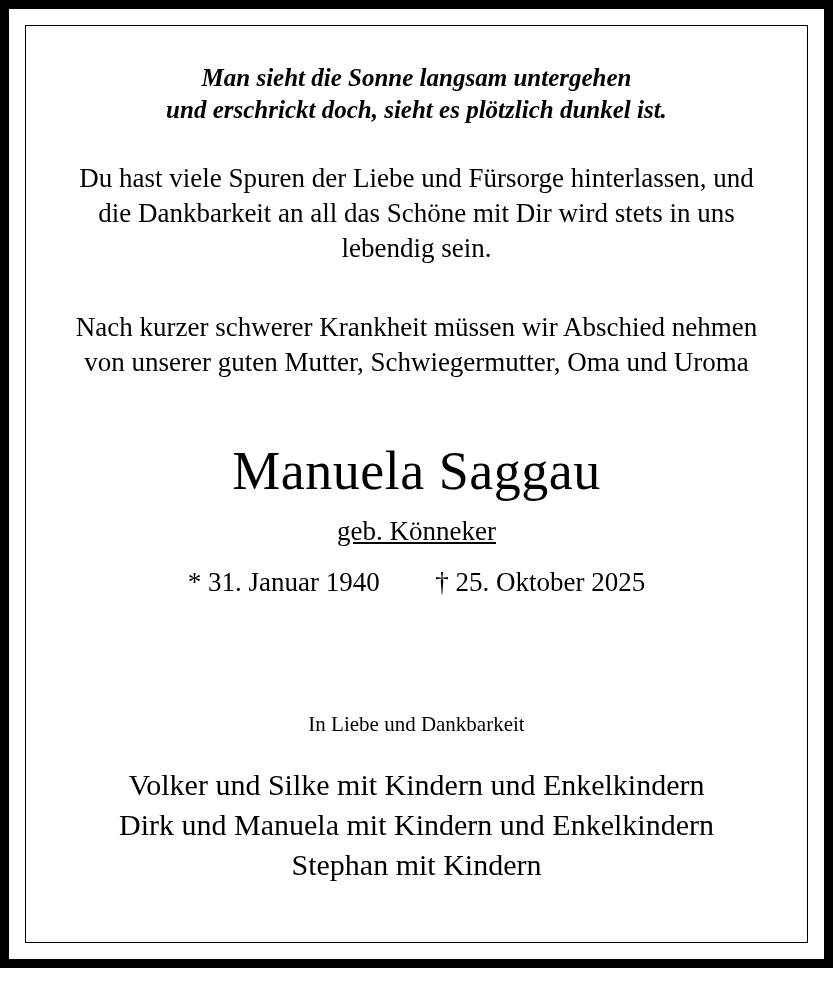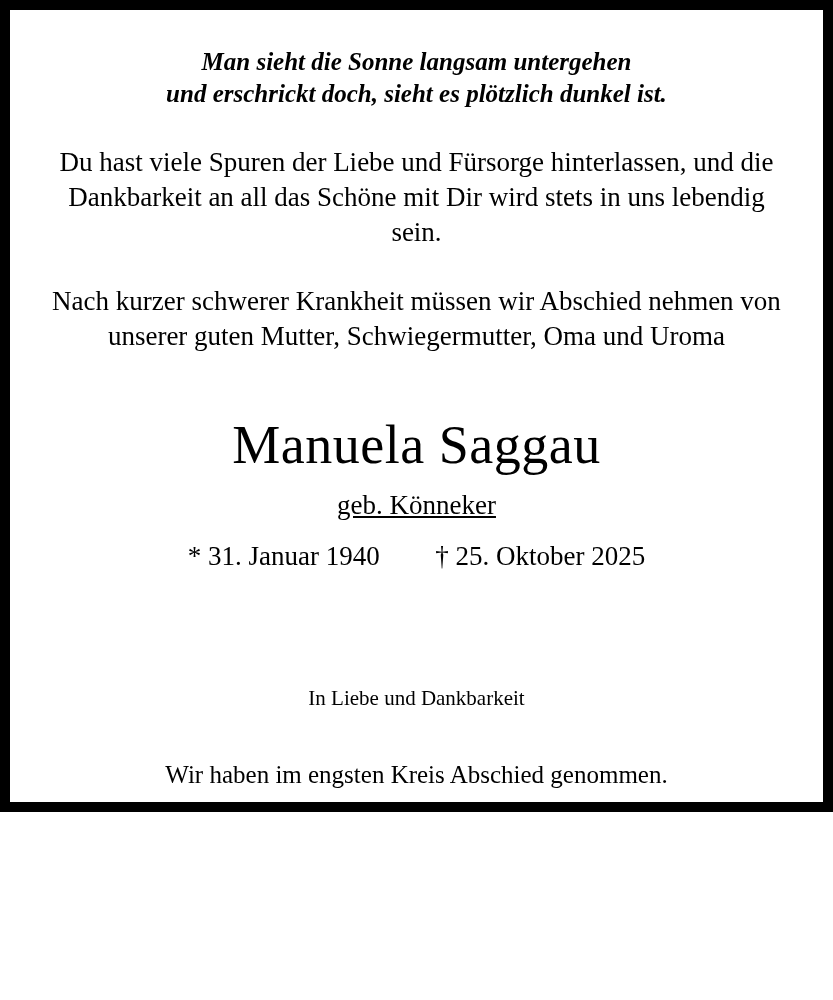--- a/index.html
+++ b/index.html
@@ -10,24 +10,24 @@
   body {
     width: 833px;
     height: 1000px;
     font-family: "Liberation Serif", serif;
     color: #000000;
     overflow: hidden;
   }
   .obituary-frame {
     box-sizing: border-box;
     width: 833px;
-    height: 812px;
+    height: 968px;
     border: 9px solid #000000;
     background: #ffffff;
-    padding: 0;
+    padding: 16px;
   }
   .obituary-inner {
     box-sizing: border-box;
     width: 100%;
     height: 100%;
     border: 1px solid #000000;
     background: #ffffff;
     padding: 22px 34px 0 34px;
     display: flex;
     flex-direction: column;
@@ -40,21 +40,21 @@
     font-size: 25px;
     line-height: 1.26;
     margin-top: 14px;
   }
   .para {
     text-align: center;
     font-size: 27px;
     line-height: 1.3;
   }
   .para-1 { margin-top: 36px; }
-  .para-2 { margin-top: 34px; }
+  .para-2 { margin-top: 44px; }
   .name {
     text-align: center;
     font-size: 54px;
     line-height: 1.1;
     margin-top: 62px;
     letter-spacing: 0.5px;
   }
   .maiden {
     text-align: center;
     font-size: 27px;
@@ -110,17 +110,21 @@
     <div class="dates">
       <span class="star-sym">*</span>
       <span>31. Januar 1940</span>
       <span class="gap"></span>
       <span class="dagger-sym">†</span>
       <span>25. Oktober 2025</span>
     </div>
 
     <div class="in-liebe">In Liebe und Dankbarkeit</div>
 
+    <div class="family">
+      <div>Volker und Silke mit Kindern und Enkelkindern</div>
+      <div>Dirk und Manuela mit Kindern und Enkelkindern</div>
+      <div>Stephan mit Kindern</div>
+    </div>
 
-    <div class="closing">Wir haben im engsten Kreis Abschied genommen.</div>
 
   </div>
 </div>
 
 </body></html>

